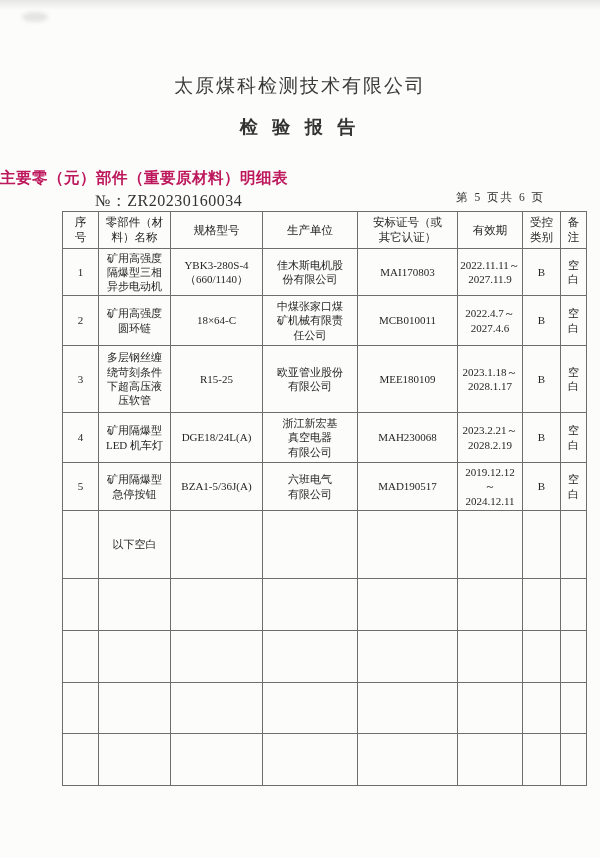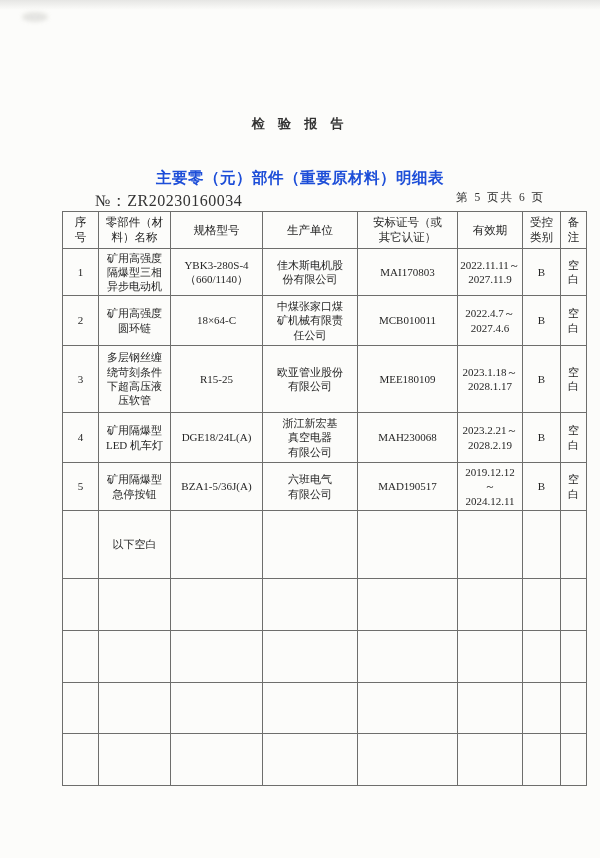--- a/index.html
+++ b/index.html
@@ -30,40 +30,40 @@
   }
   .company{
     position:absolute;top:73px;left:0;width:100%;
     text-align:center;
     font-size:19px;letter-spacing:2px;
     color:#3a3a3a;
   }
   .report-title{
     position:absolute;top:115px;left:0;width:100%;
     text-align:center;
-    font-size:13px;font-weight:bold;letter-spacing:5px;
+    font-size:18px;font-weight:bold;letter-spacing:5px;
     color:#333;
   }
   .product-title{
     position:absolute;top:148px;left:0;width:100%;
     text-align:center;
     font-family:"Liberation Sans","DejaVu Sans",sans-serif;
     font-size:15px;font-weight:bold;
     color:#2e2e2e;
   }
   .product-title span{
     border-bottom:1.5px solid #3a3a3a;
     padding-bottom:1px;
   }
   .list-title{
     position:absolute;top:168px;left:0;width:100%;
-    text-align:center;
+    text-align:left;
     font-family:"Liberation Sans","DejaVu Sans",sans-serif;
     font-size:15.5px;font-weight:bold;letter-spacing:0.5px;
-    color:#1d4ed8;
+    color:#be185d;
   }
   .report-no{
     position:absolute;top:191px;left:95px;
     font-size:16px;letter-spacing:0.5px;
     color:#333;
   }
   .page-info{
     position:absolute;top:190px;right:55px;
     font-size:11.5px;letter-spacing:2px;
     color:#333;
@@ -89,20 +89,21 @@
   }
   table.parts th{font-size:11.5px;}
   .cat-cell{font-size:11.5px;}
 </style>
 </head>
 <body>
 
 <div class="page">
   <div class="smudge"></div>
 
+  <div class="company">太原煤科检测技术有限公司</div>
   <div class="report-title">检 验 报 告</div>
   <div class="list-title">主要零（元）部件（重要原材料）明细表</div>
   <div class="report-no">№：ZR20230160034</div>
   <div class="page-info">第 5 页共 6 页</div>
 
   <table class="parts">
     <colgroup>
       <col style="width:36px">
         <col style="width:72px">
         <col style="width:92px">

